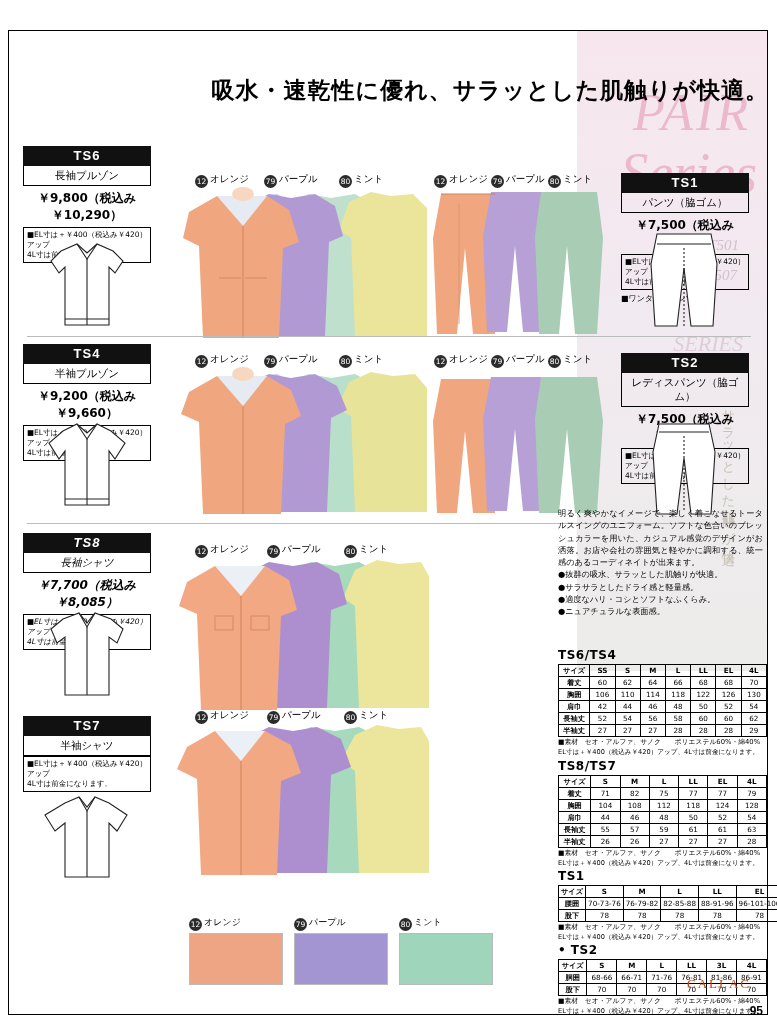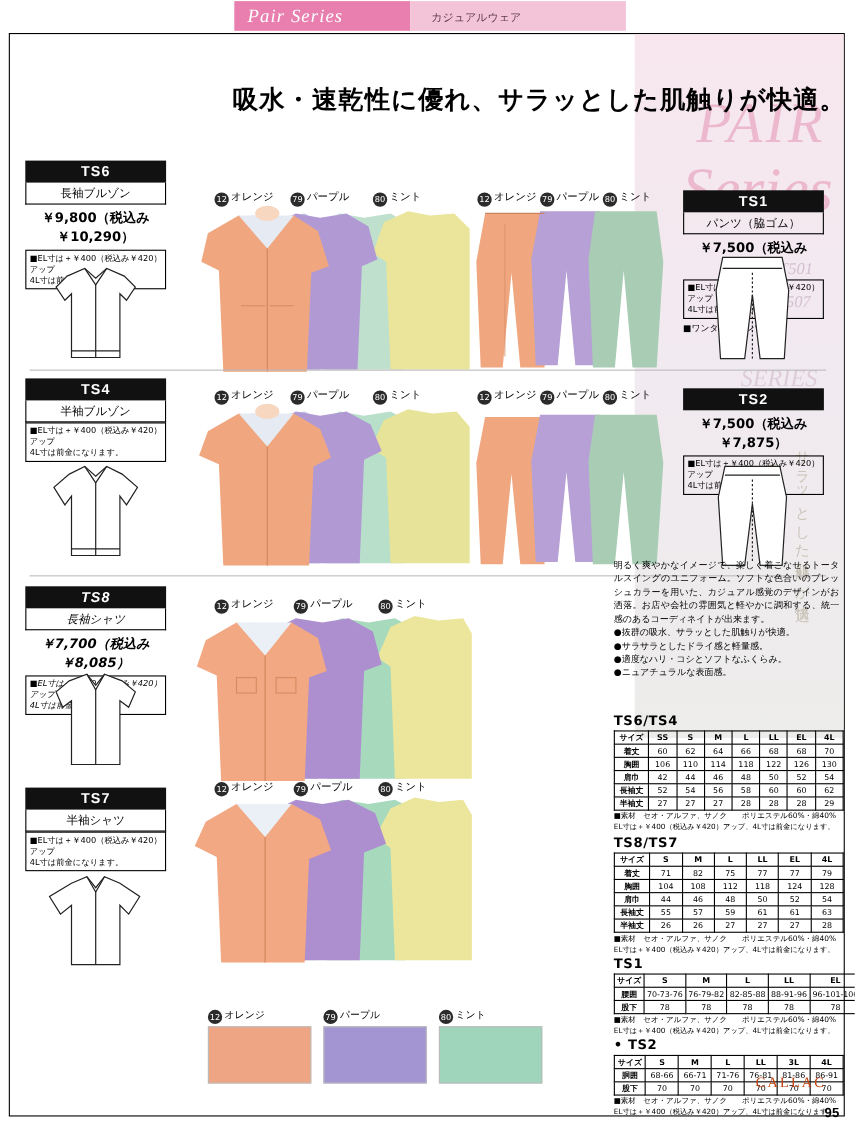--- a/index.html
+++ b/index.html
@@ -68,26 +68,20 @@
 
   .hr{position:absolute;left:18px;width:724px;border-top:1px solid #bbb;}
   .pagenum{position:absolute;right:14px;bottom:6px;font-size:12px;font-weight:bold;}
   .brand{position:absolute;right:16px;bottom:22px;font-family:"Liberation Serif",serif;font-size:13px;color:#c2410c;letter-spacing:2px;}
 </style>
 </head>
 <body>
 
 <div class="page">
 
-  <div class="hdr">
-    <div class="hdr-pink"></div>
-    <div class="hdr-pink2"></div>
-    <div class="hdr-title">Pair Series</div>
-    <div class="hdr-sub">カジュアルウェア</div>
-  </div>
 
   <div class="frame">
 
     <div class="ghost"></div>
     <div class="ghost-txt g1">PAIR</div>
     <div class="ghost-txt g2">Series</div>
     <div class="ghost-txt g3">AT501</div>
     <div class="ghost-txt g4">AT507</div>
     <div class="ghost-txt g5">SERIES</div>
     <div class="vert v1">サラッとした肌触りが快適</div>
@@ -172,20 +166,21 @@
           <path d="M55 22 v78" fill="none" stroke-dasharray="2 2"></path>
         </g>
       </svg>
     </div>
 
     <div class="hr" style="top:305px;"></div>
 
     <div class="plate" style="left:14px;top:313px;">
       <div class="bar">TS4</div>
       <div class="jp">半袖ブルゾン</div>
+      <div class="price">￥9,200（税込み￥9,660）</div>
       <div class="note">
         <span>■EL寸は＋￥400（税込み￥420）アップ</span><br>
         <span>4L寸は前金になります。</span>
       </div>
     </div>
     <div class="draw" style="left:18px;top:388px;">
       <svg width="120" height="95" viewBox="0 0 120 95">
         <g fill="#fff" stroke="#222" stroke-width="1.1">
           <path d="M36 12 L50 5 L60 14 L70 5 L84 12 L98 24 L88 40 L82 32 L82 86 L38 86 L38 32 L32 40 L22 24 Z"></path>
           <path d="M50 5 L60 20 L70 5" fill="none"></path>
@@ -217,20 +212,21 @@
     <div class="ph" style="left:420px;top:340px;">
       <svg width="180" height="150" viewBox="0 0 180 150">
         <path d="M12 8 h54 l6 44 l-6 90 h-22 l-8 -82 l-8 82 h-20 l-4 -92 Z" fill="#f0a77f"></path>
         <path d="M62 6 h54 l6 44 l-6 90 h-22 l-8 -82 l-8 82 h-20 l-4 -92 Z" fill="#b6a0d6"></path>
         <path d="M112 6 h56 l6 44 l-6 92 h-22 l-8 -84 l-8 84 h-20 l-4 -94 Z" fill="#a9cdb4"></path>
       </svg>
     </div>
 
     <div class="plate" style="left:612px;top:322px;">
       <div class="bar">TS2</div>
+      <div class="jp">レディスパンツ（脇ゴム）</div>
       <div class="price">￥7,500（税込み￥7,875）</div>
       <div class="note">
         <span>■EL寸は＋￥400（税込み￥420）アップ</span><br>
         <span>4L寸は前金になります。</span>
       </div>
     </div>
     <div class="draw" style="left:620px;top:385px;">
       <svg width="110" height="105" viewBox="0 0 110 105">
         <g fill="#fff" stroke="#222" stroke-width="1.1">
           <path d="M30 8 h50 l6 28 l-4 62 h-20 l-7 -56 l-7 56 h-20 l-4 -62 Z"></path>

